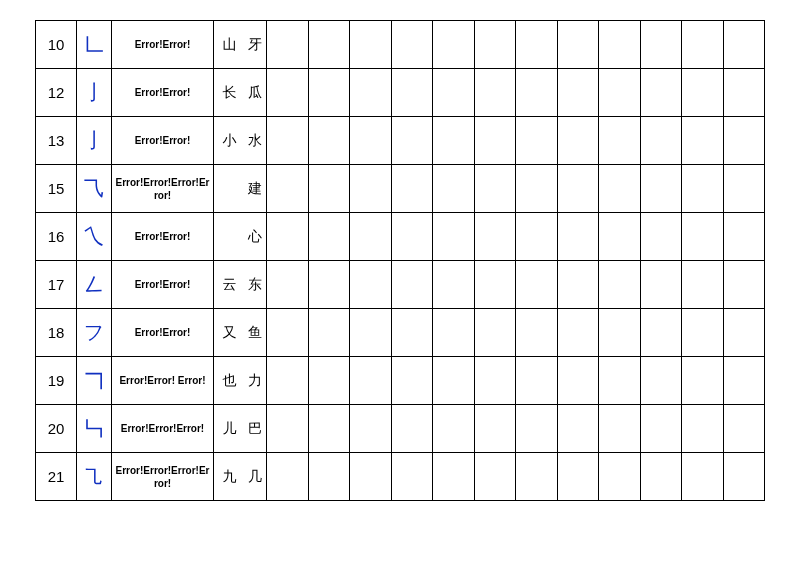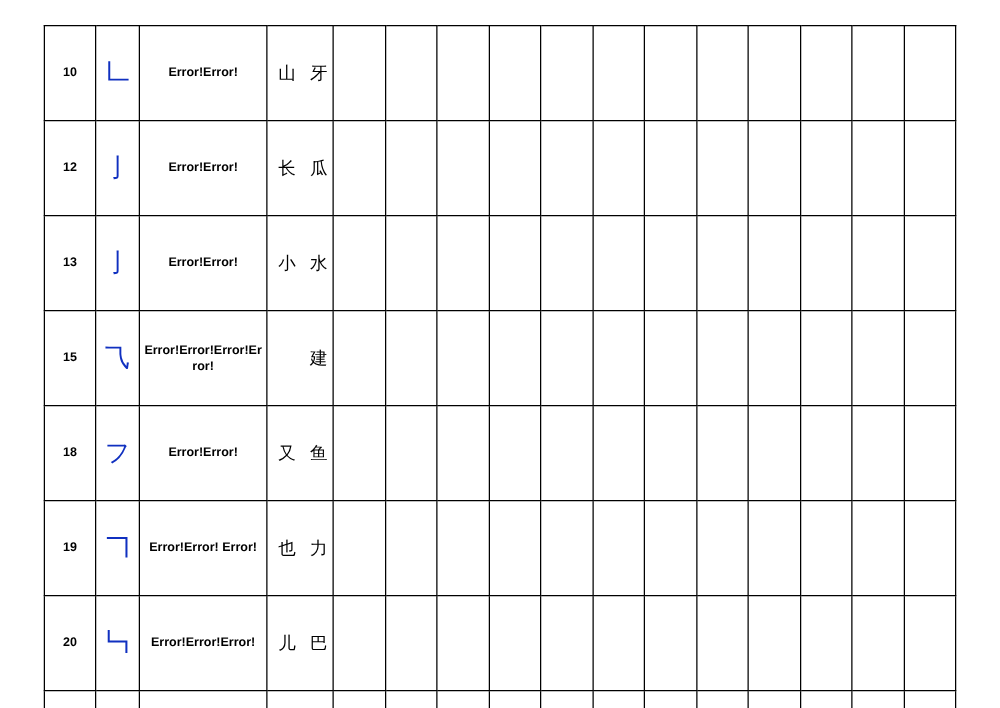--- a/index.html
+++ b/index.html
@@ -23,37 +23,36 @@
     }
     td {
       border: 1px solid #000;
       height: 43px;
       vertical-align: middle;
       text-align: center;
       padding: 0;
     }
     td.num {
       width: 40px;
-      font-size: 10px;
+      font-size: 15px;
       font-family: Arial, sans-serif;
-      font-weight: bold;
     }
     td.stroke {
       width: 34px;
       color: #1030c0;
       font-size: 20px;
       font-family: "KaiTi", "楷体", serif;
     }
     td.err {
       width: 95px;
       font-size: 10px;
       font-family: Arial, "SimSun", sans-serif;
       font-weight: bold;
       line-height: 1.3;
-      padding: 16px 3px;
+      padding: 2px 3px;
       word-break: break-word;
     }
     td.ex {
       width: 52px;
       font-size: 14px;
       letter-spacing: 4px;
       white-space: nowrap;
       text-align: right;
     }
     td.blank {
@@ -132,20 +131,56 @@
           <td class="blank"></td>
           <td class="blank"></td>
           <td class="blank"></td>
           <td class="blank"></td>
           <td class="blank"></td>
           <td class="blank"></td>
           <td class="blank"></td>
           <td class="blank"></td>
         </tr>
         <tr>
+          <td class="num">16</td>
+          <td class="stroke">乀</td>
+          <td class="err">Error!Error!</td>
+          <td class="ex">心</td>
+          <td class="blank"></td>
+          <td class="blank"></td>
+          <td class="blank"></td>
+          <td class="blank"></td>
+          <td class="blank"></td>
+          <td class="blank"></td>
+          <td class="blank"></td>
+          <td class="blank"></td>
+          <td class="blank"></td>
+          <td class="blank"></td>
+          <td class="blank"></td>
+          <td class="blank"></td>
+        </tr>
+        <tr>
+          <td class="num">17</td>
+          <td class="stroke">𠃋</td>
+          <td class="err">Error!Error!</td>
+          <td class="ex">云 东</td>
+          <td class="blank"></td>
+          <td class="blank"></td>
+          <td class="blank"></td>
+          <td class="blank"></td>
+          <td class="blank"></td>
+          <td class="blank"></td>
+          <td class="blank"></td>
+          <td class="blank"></td>
+          <td class="blank"></td>
+          <td class="blank"></td>
+          <td class="blank"></td>
+          <td class="blank"></td>
+        </tr>
+        <tr>
           <td class="num">18</td>
           <td class="stroke">フ</td>
           <td class="err">Error!Error!</td>
           <td class="ex">又 鱼</td>
           <td class="blank"></td>
           <td class="blank"></td>
           <td class="blank"></td>
           <td class="blank"></td>
           <td class="blank"></td>
           <td class="blank"></td>

